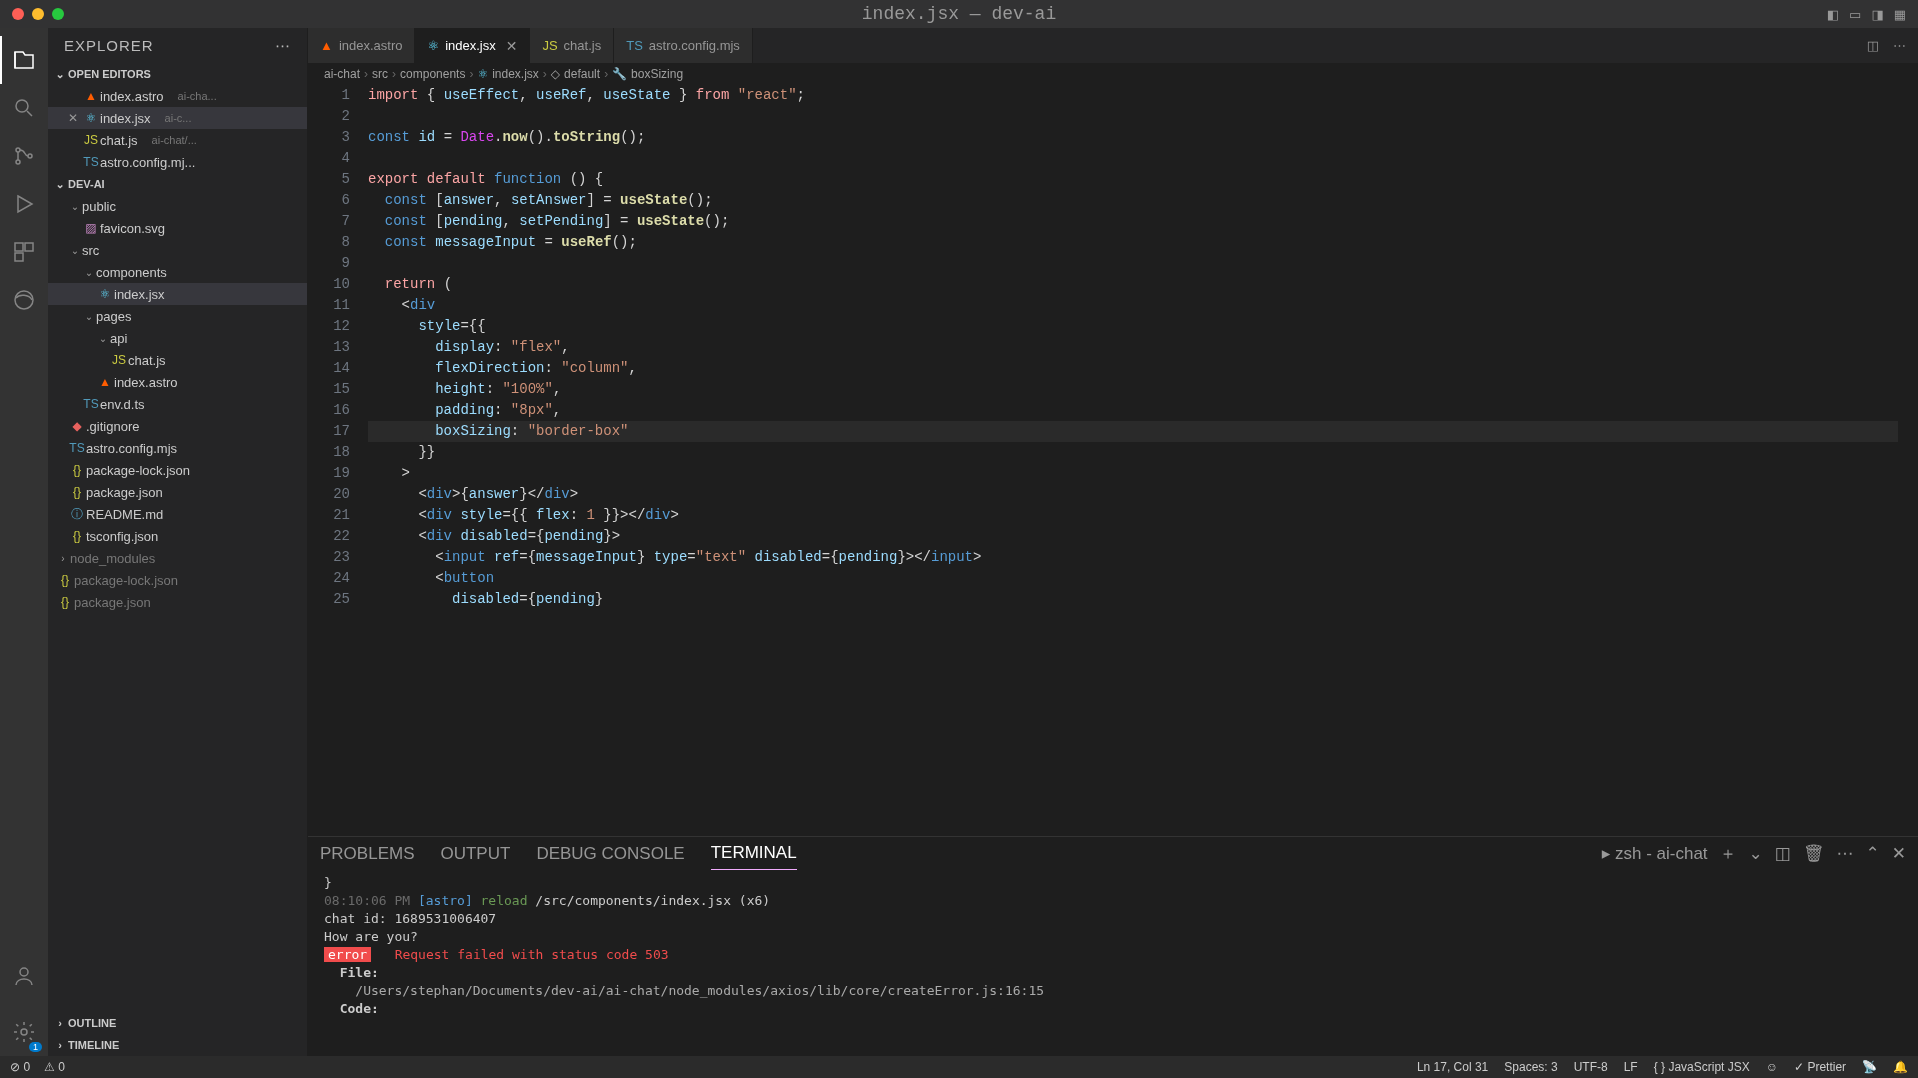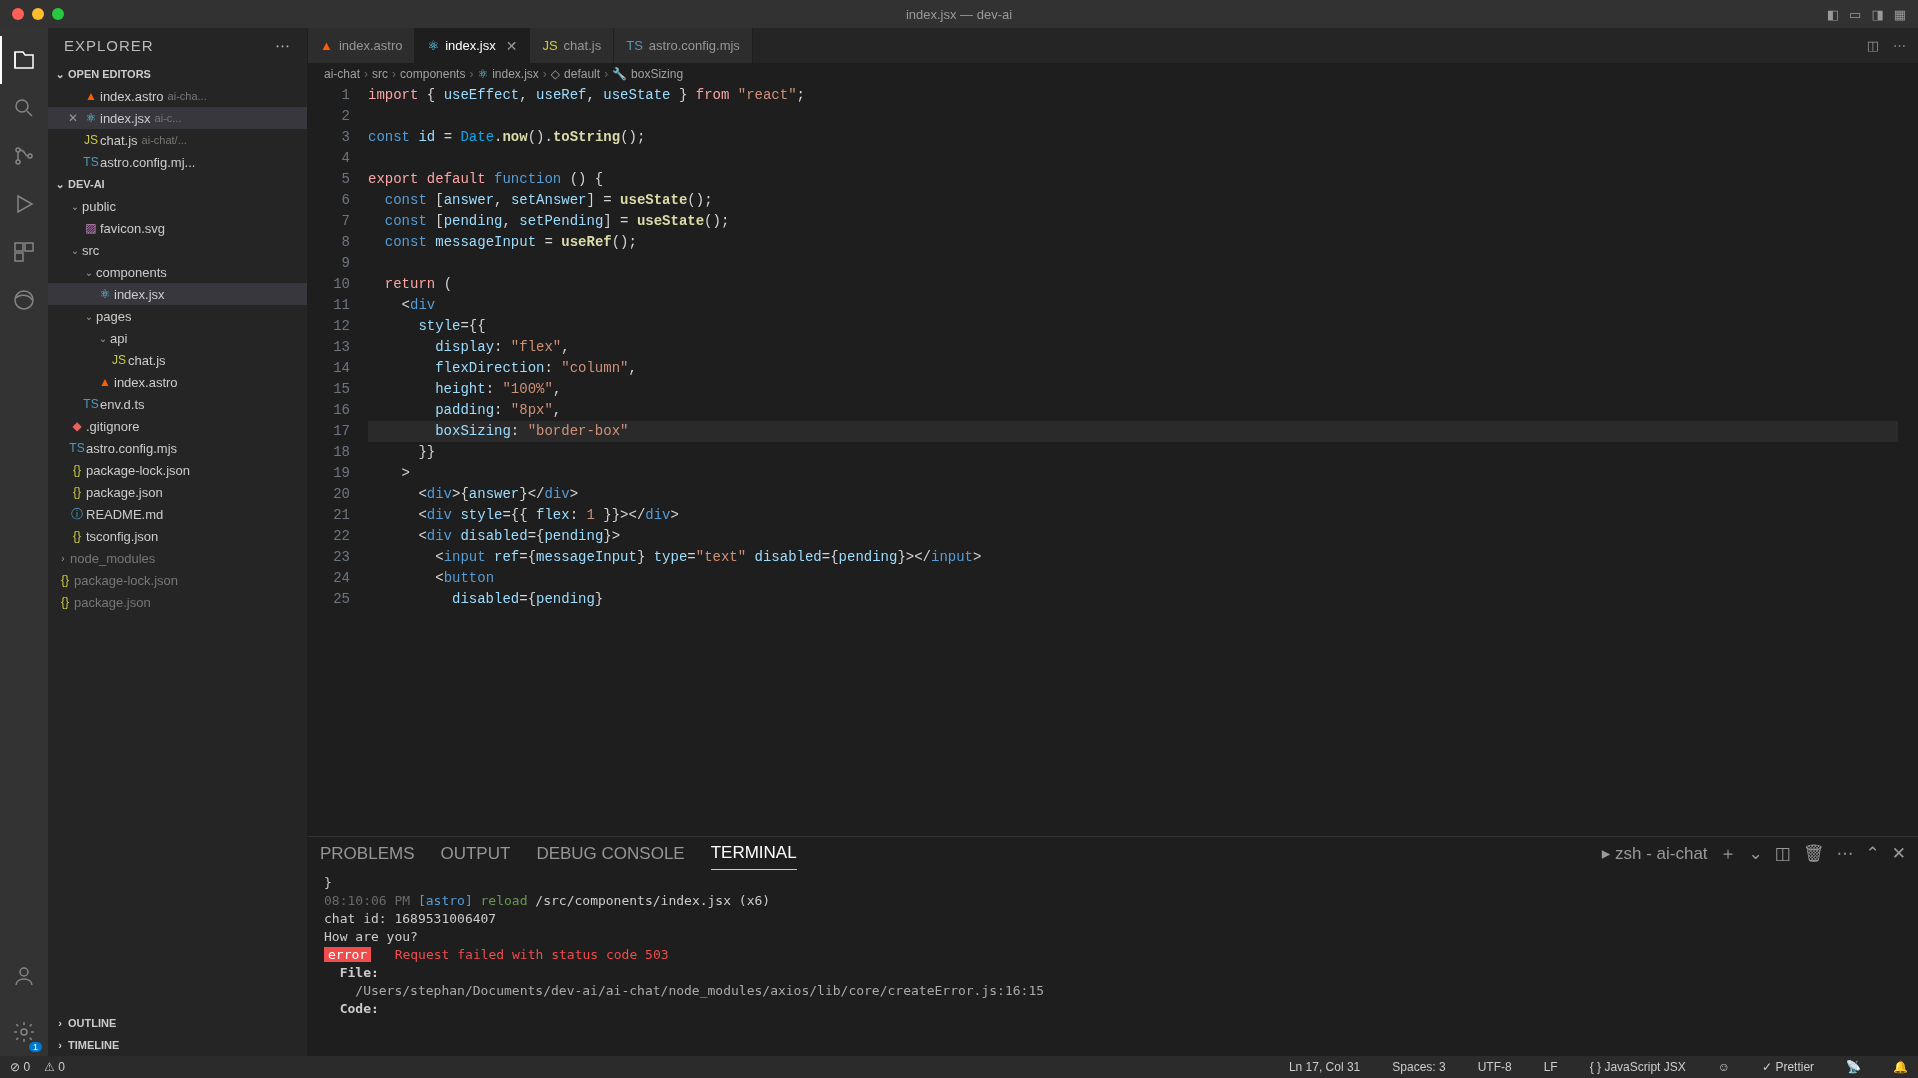--- a/index.html
+++ b/index.html
@@ -18,21 +18,21 @@
   background: #323233;
   display: flex;
   align-items: center;
   position: relative;
 }
 .traffic-lights { display: flex; gap: 8px; padding-left: 12px; }
 .tl { width: 12px; height: 12px; border-radius: 50%; }
 .tl-red { background: #ff5f56; }
 .tl-yellow { background: #ffbd2e; }
 .tl-green { background: #27c93f; }
-.title-text { position: absolute; left: 50%; transform: translateX(-50%); color: #999; font-size: 13px; }
+.title-text { position: absolute; left: 50%; transform: translateX(-50%); color: #999; font-size: 18px; font-family: Liberation Mono, monospace; }
 .title-icons { margin-left: auto; display: flex; gap: 10px; padding-right: 12px; color: #999; }
 .title-icons span { cursor: pointer; }
 
 .body-row { display: flex; flex: 1; overflow: hidden; }
 
 .activity-bar {
   width: 48px;
   background: #333333;
   display: flex;
   flex-direction: column;
@@ -93,21 +93,21 @@
   align-items: center;
   height: 22px;
   padding-left: 8px;
   cursor: pointer;
   color: #cccccc;
 }
 .tree-item.selected { background: #37373d; }
 .tree-item .twisty { width: 14px; text-align: center; color: #999; font-size: 10px; }
 .tree-item .ficon { width: 18px; text-align: center; font-size: 12px; }
 .tree-item.dim { color: #777; }
-.file-meta { color: #777; margin-left: 4px; font-size: 11px; overflow: hidden; text-overflow: ellipsis; }
+.file-meta { color: #777; margin-left: 14px; font-size: 11px; overflow: hidden; text-overflow: ellipsis; }
 .indent1 { padding-left: 20px; }
 .indent2 { padding-left: 34px; }
 .indent3 { padding-left: 48px; }
 .indent4 { padding-left: 62px; }
 .sidebar-bottom { margin-top: auto; }
 .close-x { width: 14px; color: #999; font-size: 12px; }
 
 .main { flex: 1; display: flex; flex-direction: column; background: #1e1e1e; }
 
 .tabs-row { display: flex; align-items: center; height: 35px; background: #252526; }
@@ -157,21 +157,21 @@
 }
 .code { flex: 1; white-space: pre; color: #d4d4d4; }
 .ln { height: 21px; }
 .cl { height: 21px; }
 .cl.hl { background: #2a2a2a; }
 
 .tok-kw { color: #fca5a5; }
 .tok-fn { color: #dcdcaa; font-weight: bold; }
 .tok-var { color: #9cdcfe; }
 .tok-str { color: #ce9178; }
-.tok-type { color: #0ea5e9; }
+.tok-type { color: #d946ef; }
 .tok-tag { color: #569cd6; }
 .tok-attr { color: #9cdcfe; }
 .tok-const { color: #569cd6; }
 
 .minimap { width: 20px; background: #1e1e1e; }
 
 .panel {
   height: 220px;
   border-top: 1px solid #333;
   display: flex;
@@ -209,21 +209,21 @@
 .statusbar {
   height: 22px;
   background: #2b2b2b;
   display: flex;
   align-items: center;
   font-size: 12px;
   color: #cccccc;
   padding: 0 10px;
   gap: 14px;
 }
-.statusbar .right { margin-left: auto; display: flex; gap: 32px; align-items: center; }
+.statusbar .right { margin-left: auto; display: flex; gap: 16px; align-items: center; }
 .badge-num {
   position: absolute;
   bottom: 4px;
   right: 6px;
   background: #007acc;
   color: #fff;
   border-radius: 8px;
   font-size: 9px;
   padding: 0 4px;
 }

